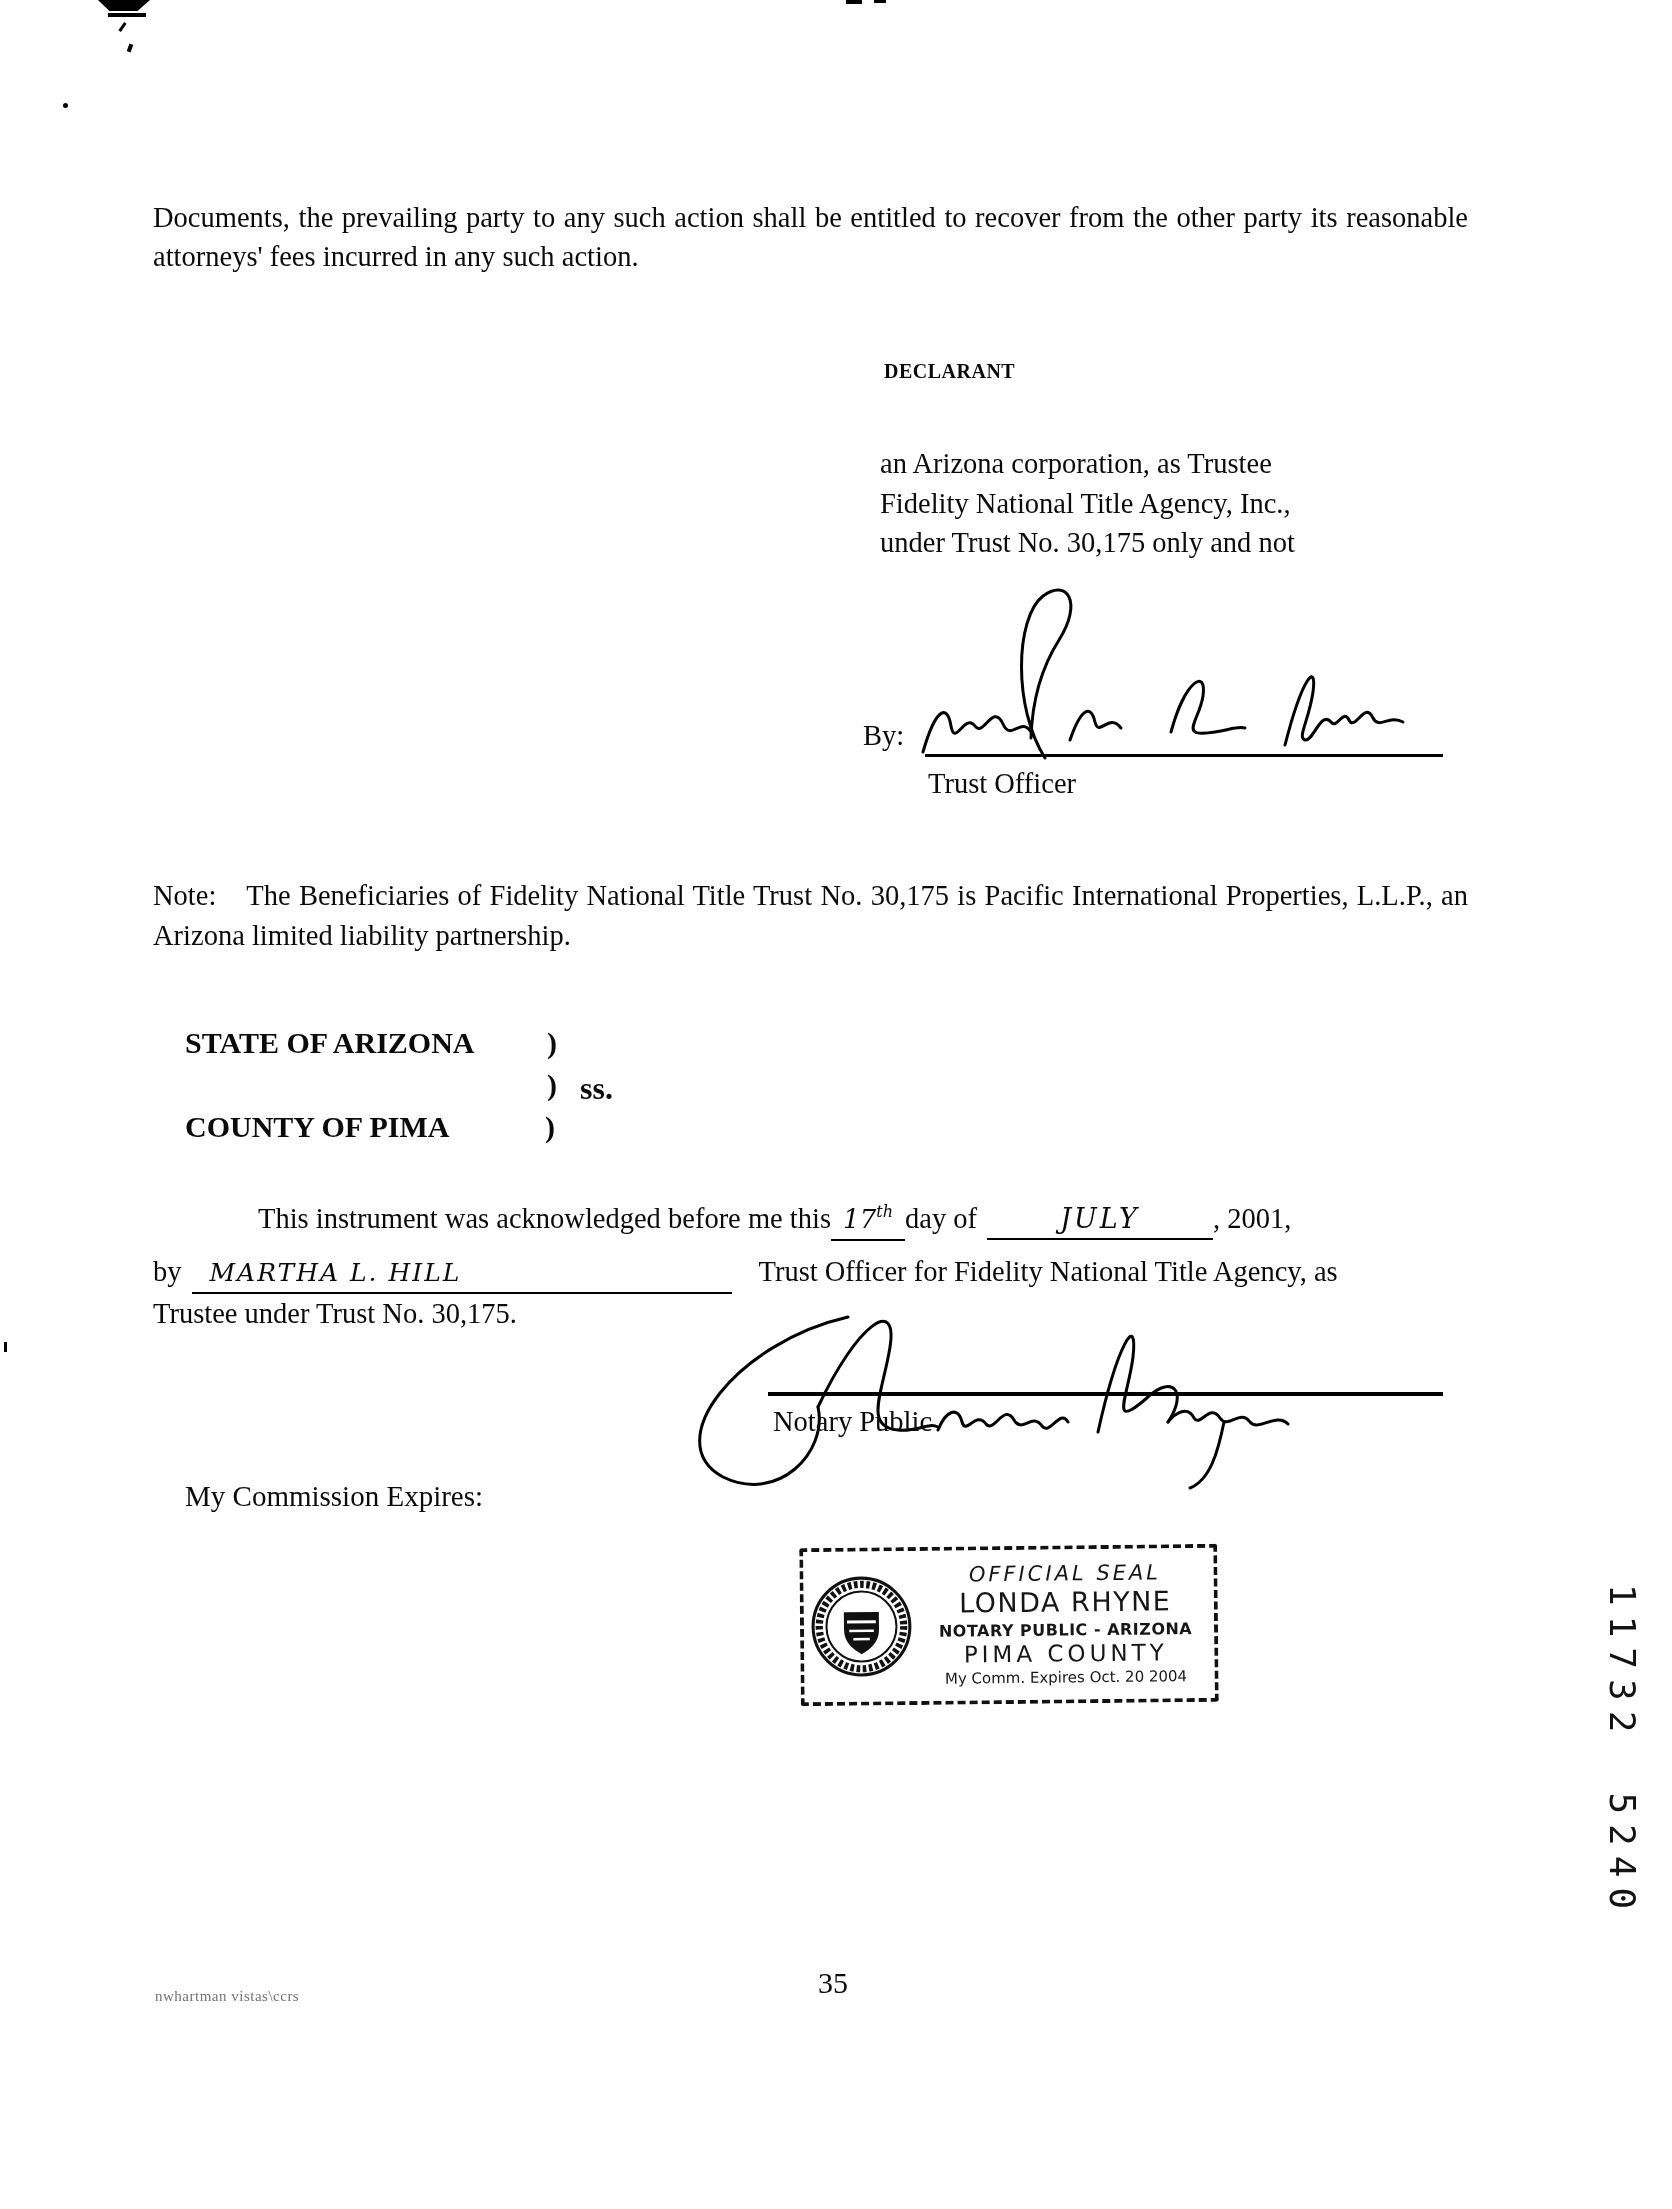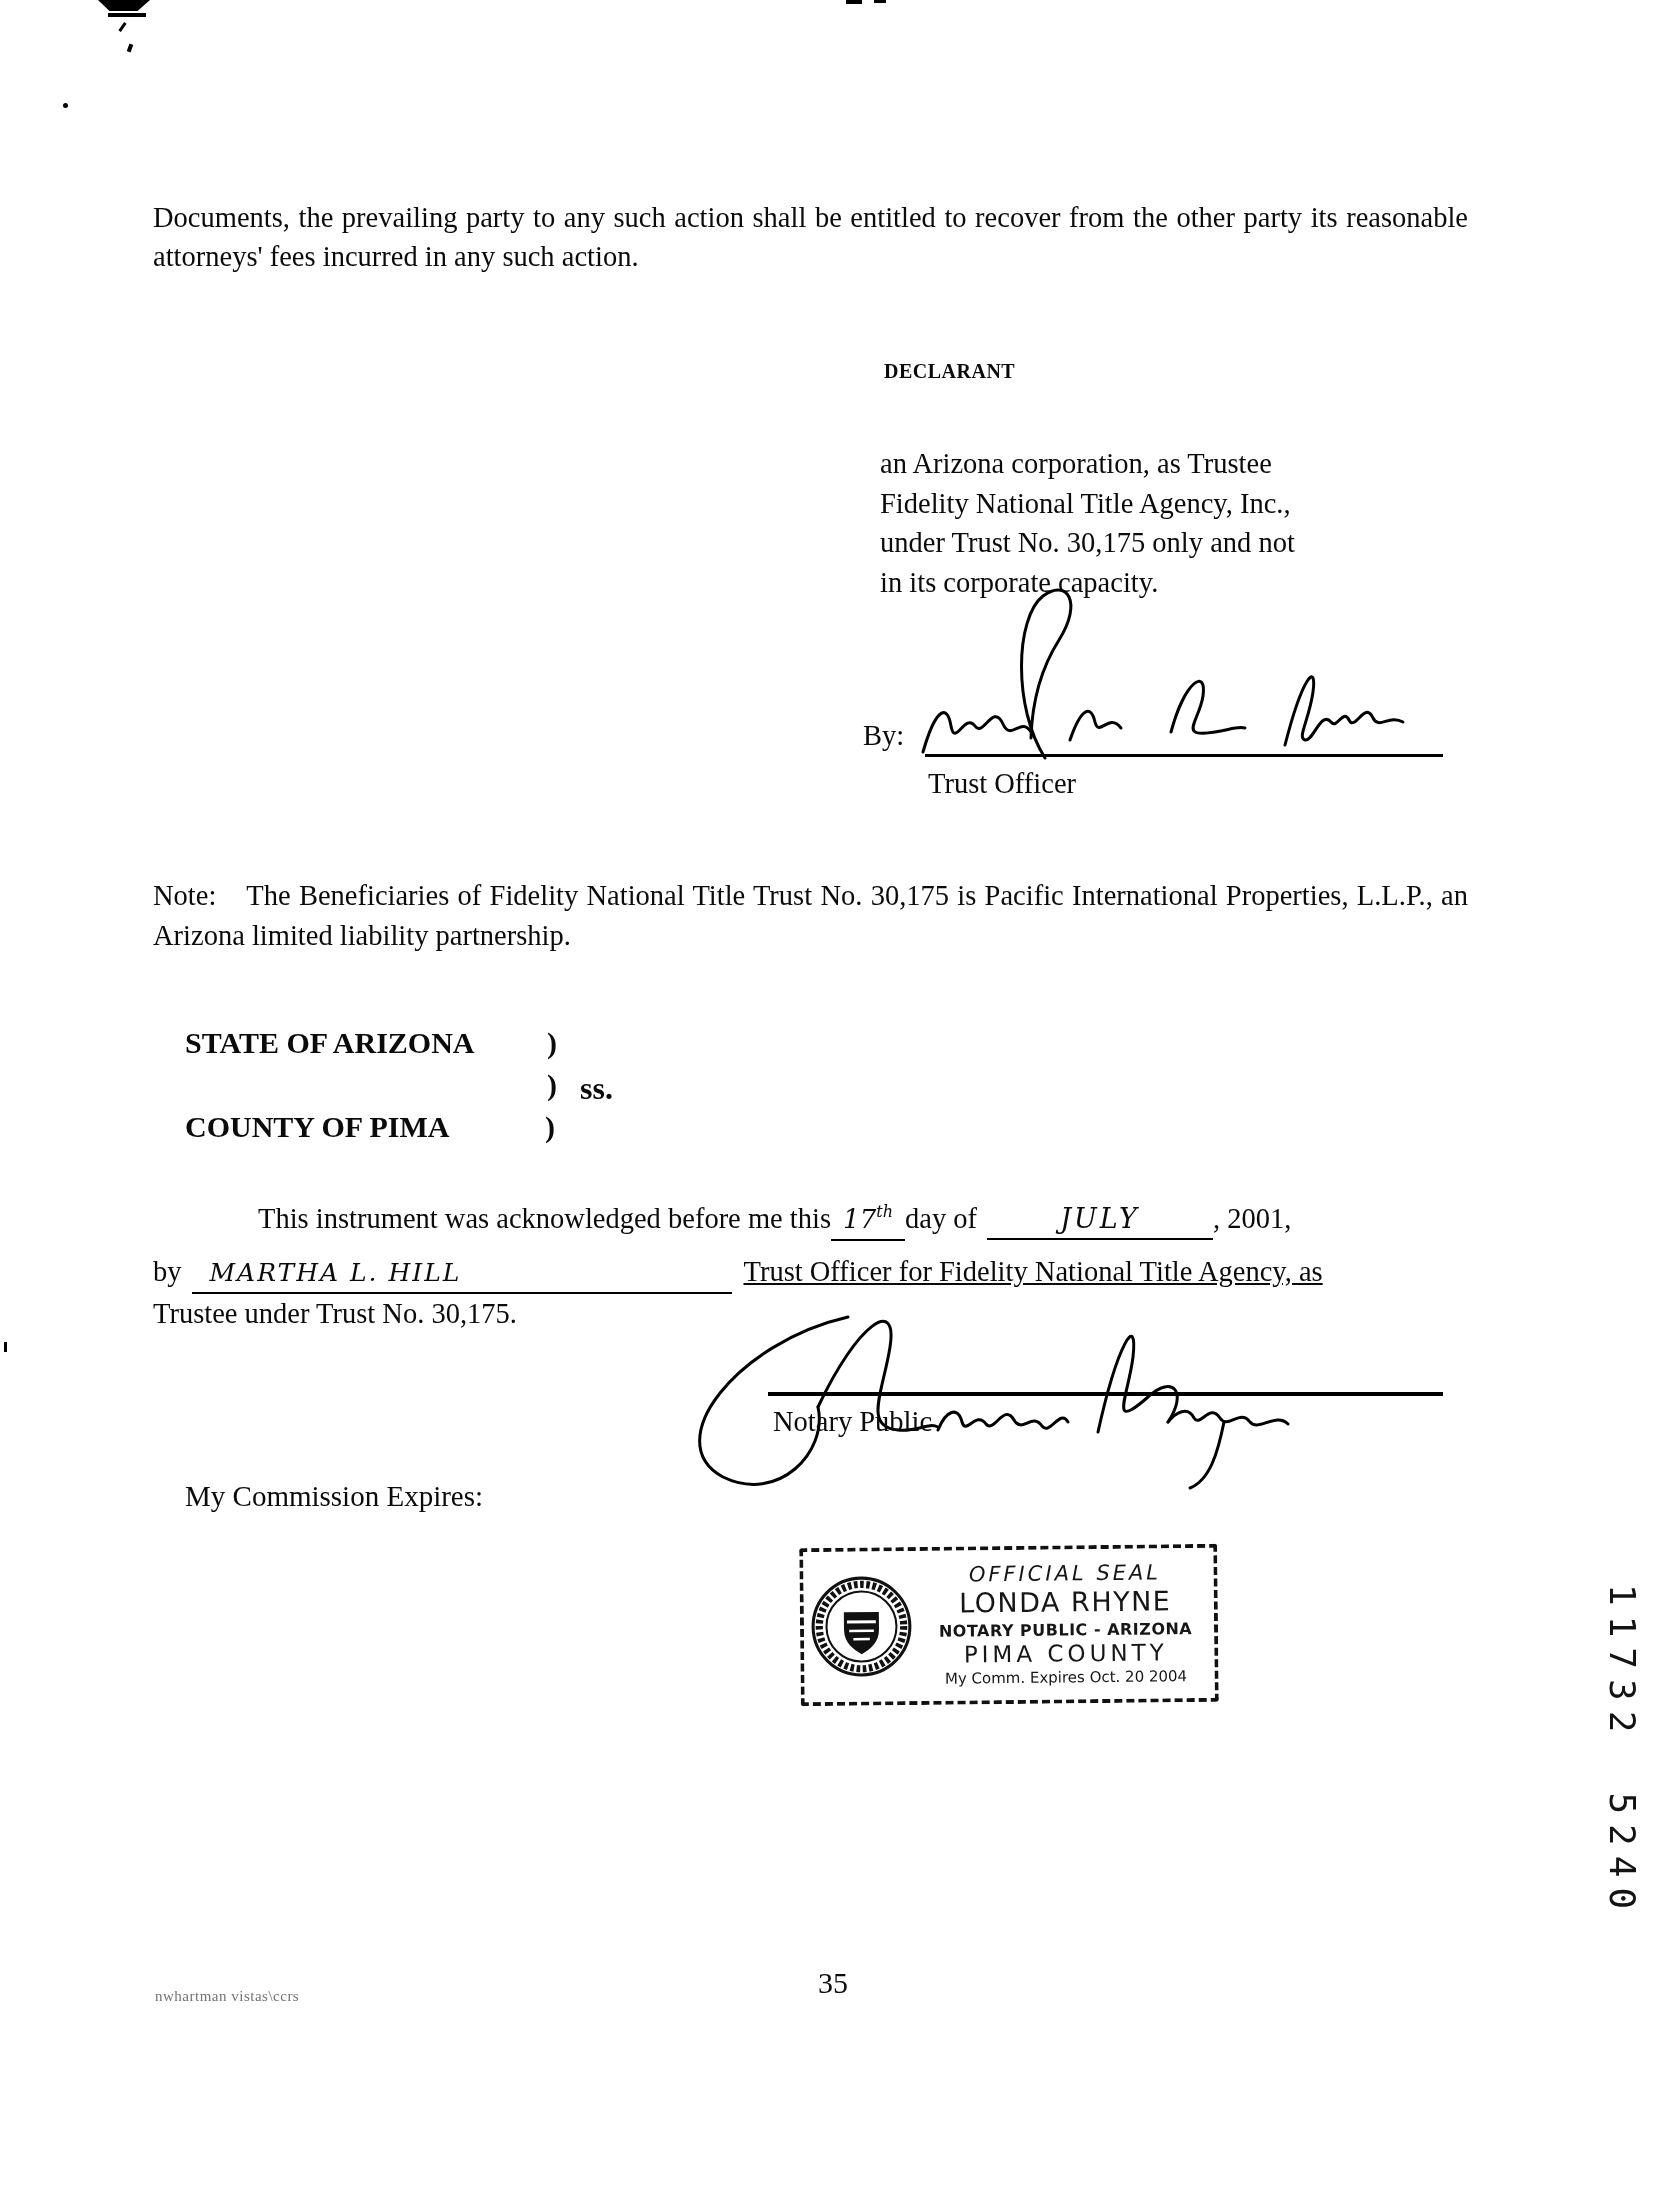--- a/index.html
+++ b/index.html
@@ -48,21 +48,20 @@
 <div class="mark" style="left:4px;top:1342px;width:3px;height:10px;"></div>
 
 <div class="abs body-text just" style="left:153px;top:198px;width:1315px;">Documents, the prevailing party to any such action shall be entitled to recover from the other party its reasonable attorneys' fees incurred in any such action.</div>
 
 <div class="abs bold" style="left:884px;top:360px;font-size:20px;letter-spacing:0.5px;">DECLARANT</div>
 
 <div class="abs" style="left:880px;top:444px;width:510px;font-size:28.5px;line-height:39.5px;">
   <div>an Arizona corporation, as Trustee</div>
   <div>Fidelity National Title Agency, Inc.,</div>
   <div>under Trust No. 30,175 only and not</div>
-  <div>in its corporate capacity.</div>
 </div>
 
 <svg class="abs" role="img" style="left:885px;top:580px;" width="565" height="185" viewBox="0 0 565 185" aria-label="Martha L. Hill">
   <path class="ink" d="M 160,178 C 128,128 130,38 158,16 C 182,-2 198,22 174,60 C 155,90 147,125 146,158"></path>
   <path class="ink" d="M 38,172 C 50,130 62,122 66,146 C 70,168 80,132 90,146 C 98,158 108,122 118,144 C 126,162 136,136 146,152"></path>
   <path class="ink" d="M 185,160 C 196,128 206,124 210,142 C 214,158 224,132 236,148"></path>
   <path class="ink" d="M 286,152 C 300,100 322,88 318,116 C 314,142 292,158 330,152 C 344,150 352,146 360,148"></path>
   <path class="ink" d="M 400,165 C 418,95 432,82 428,112 C 424,140 412,158 420,160 C 428,162 436,130 446,142 C 452,150 458,128 464,140 C 470,152 480,120 488,138 C 494,150 504,134 518,142"></path>
 </svg>
 
@@ -79,21 +78,21 @@
 <div class="abs paren" style="left:547px;top:1068px;">)</div>
 <div class="abs bold" style="left:580px;top:1070px;font-size:32px;">ss.</div>
 <div class="abs bold" style="left:185px;top:1110px;font-size:30px;">COUNTY OF PIMA</div>
 <div class="abs paren" style="left:545px;top:1110px;">)</div>
 
 <div class="abs body-text" style="left:258px;top:1192px;white-space:nowrap;">
   <span>This instrument was acknowledged before me this</span><span class="slot" style="width:74px;text-align:center;"><span class="hand" style="font-size:26px;">17</span><sup class="hand" style="font-size:16px;">th</sup></span><span style="margin-right:10px;">day of</span><span class="slot" style="width:226px;text-align:center;"><span class="hand" style="font-size:27px;letter-spacing:3px;">JULY</span></span><span>, 2001,</span>
 </div>
 
 <div class="abs body-text" style="left:153px;top:1252px;white-space:nowrap;">
-  <span style="margin-right:10px;">by</span><span class="slot" style="width:540px;"><span class="hand" style="font-size:25px;letter-spacing:2px;padding-left:18px;">MARTHA L. HILL</span></span><span style="margin-left:12px;text-decoration:underline;">Trust Officer for Fidelity National Title Agency, as</span>
+  <span style="margin-right:10px;">by</span><span class="slot" style="width:540px;"><span class="hand" style="font-size:25px;letter-spacing:2px;padding-left:18px;">MARTHA L. HILL</span></span><span style="margin-left:27px;">Trust Officer for Fidelity National Title Agency, as</span>
 </div>
 
 <div class="abs body-text" style="left:153px;top:1294px;">Trustee under Trust No. 30,175.</div>
 
 <svg class="abs" role="img" style="left:628px;top:1282px;" width="730" height="215" viewBox="0 0 730 215" aria-label="Londa Rhyne">
   <path class="ink" d="M 220,35 C 110,60 30,160 95,195 C 150,222 200,170 190,125"></path>
   <path class="ink" d="M 190,125 C 230,40 270,15 262,65 C 255,110 235,145 270,148 C 290,150 300,140 310,145"></path>
   <path class="ink" d="M 310,148 C 318,128 330,124 334,140 C 338,154 348,128 358,142 C 366,152 376,120 386,138 C 394,152 404,130 414,144 C 422,154 432,126 440,140"></path>
   <path class="ink" d="M 470,150 C 490,60 510,30 505,75 C 500,115 480,150 520,115 C 545,92 560,110 540,140"></path>
   <path class="ink" d="M 540,140 C 548,130 560,124 566,136 C 572,146 582,120 592,136 C 600,148 612,126 622,140 C 630,150 648,130 660,142"></path>

